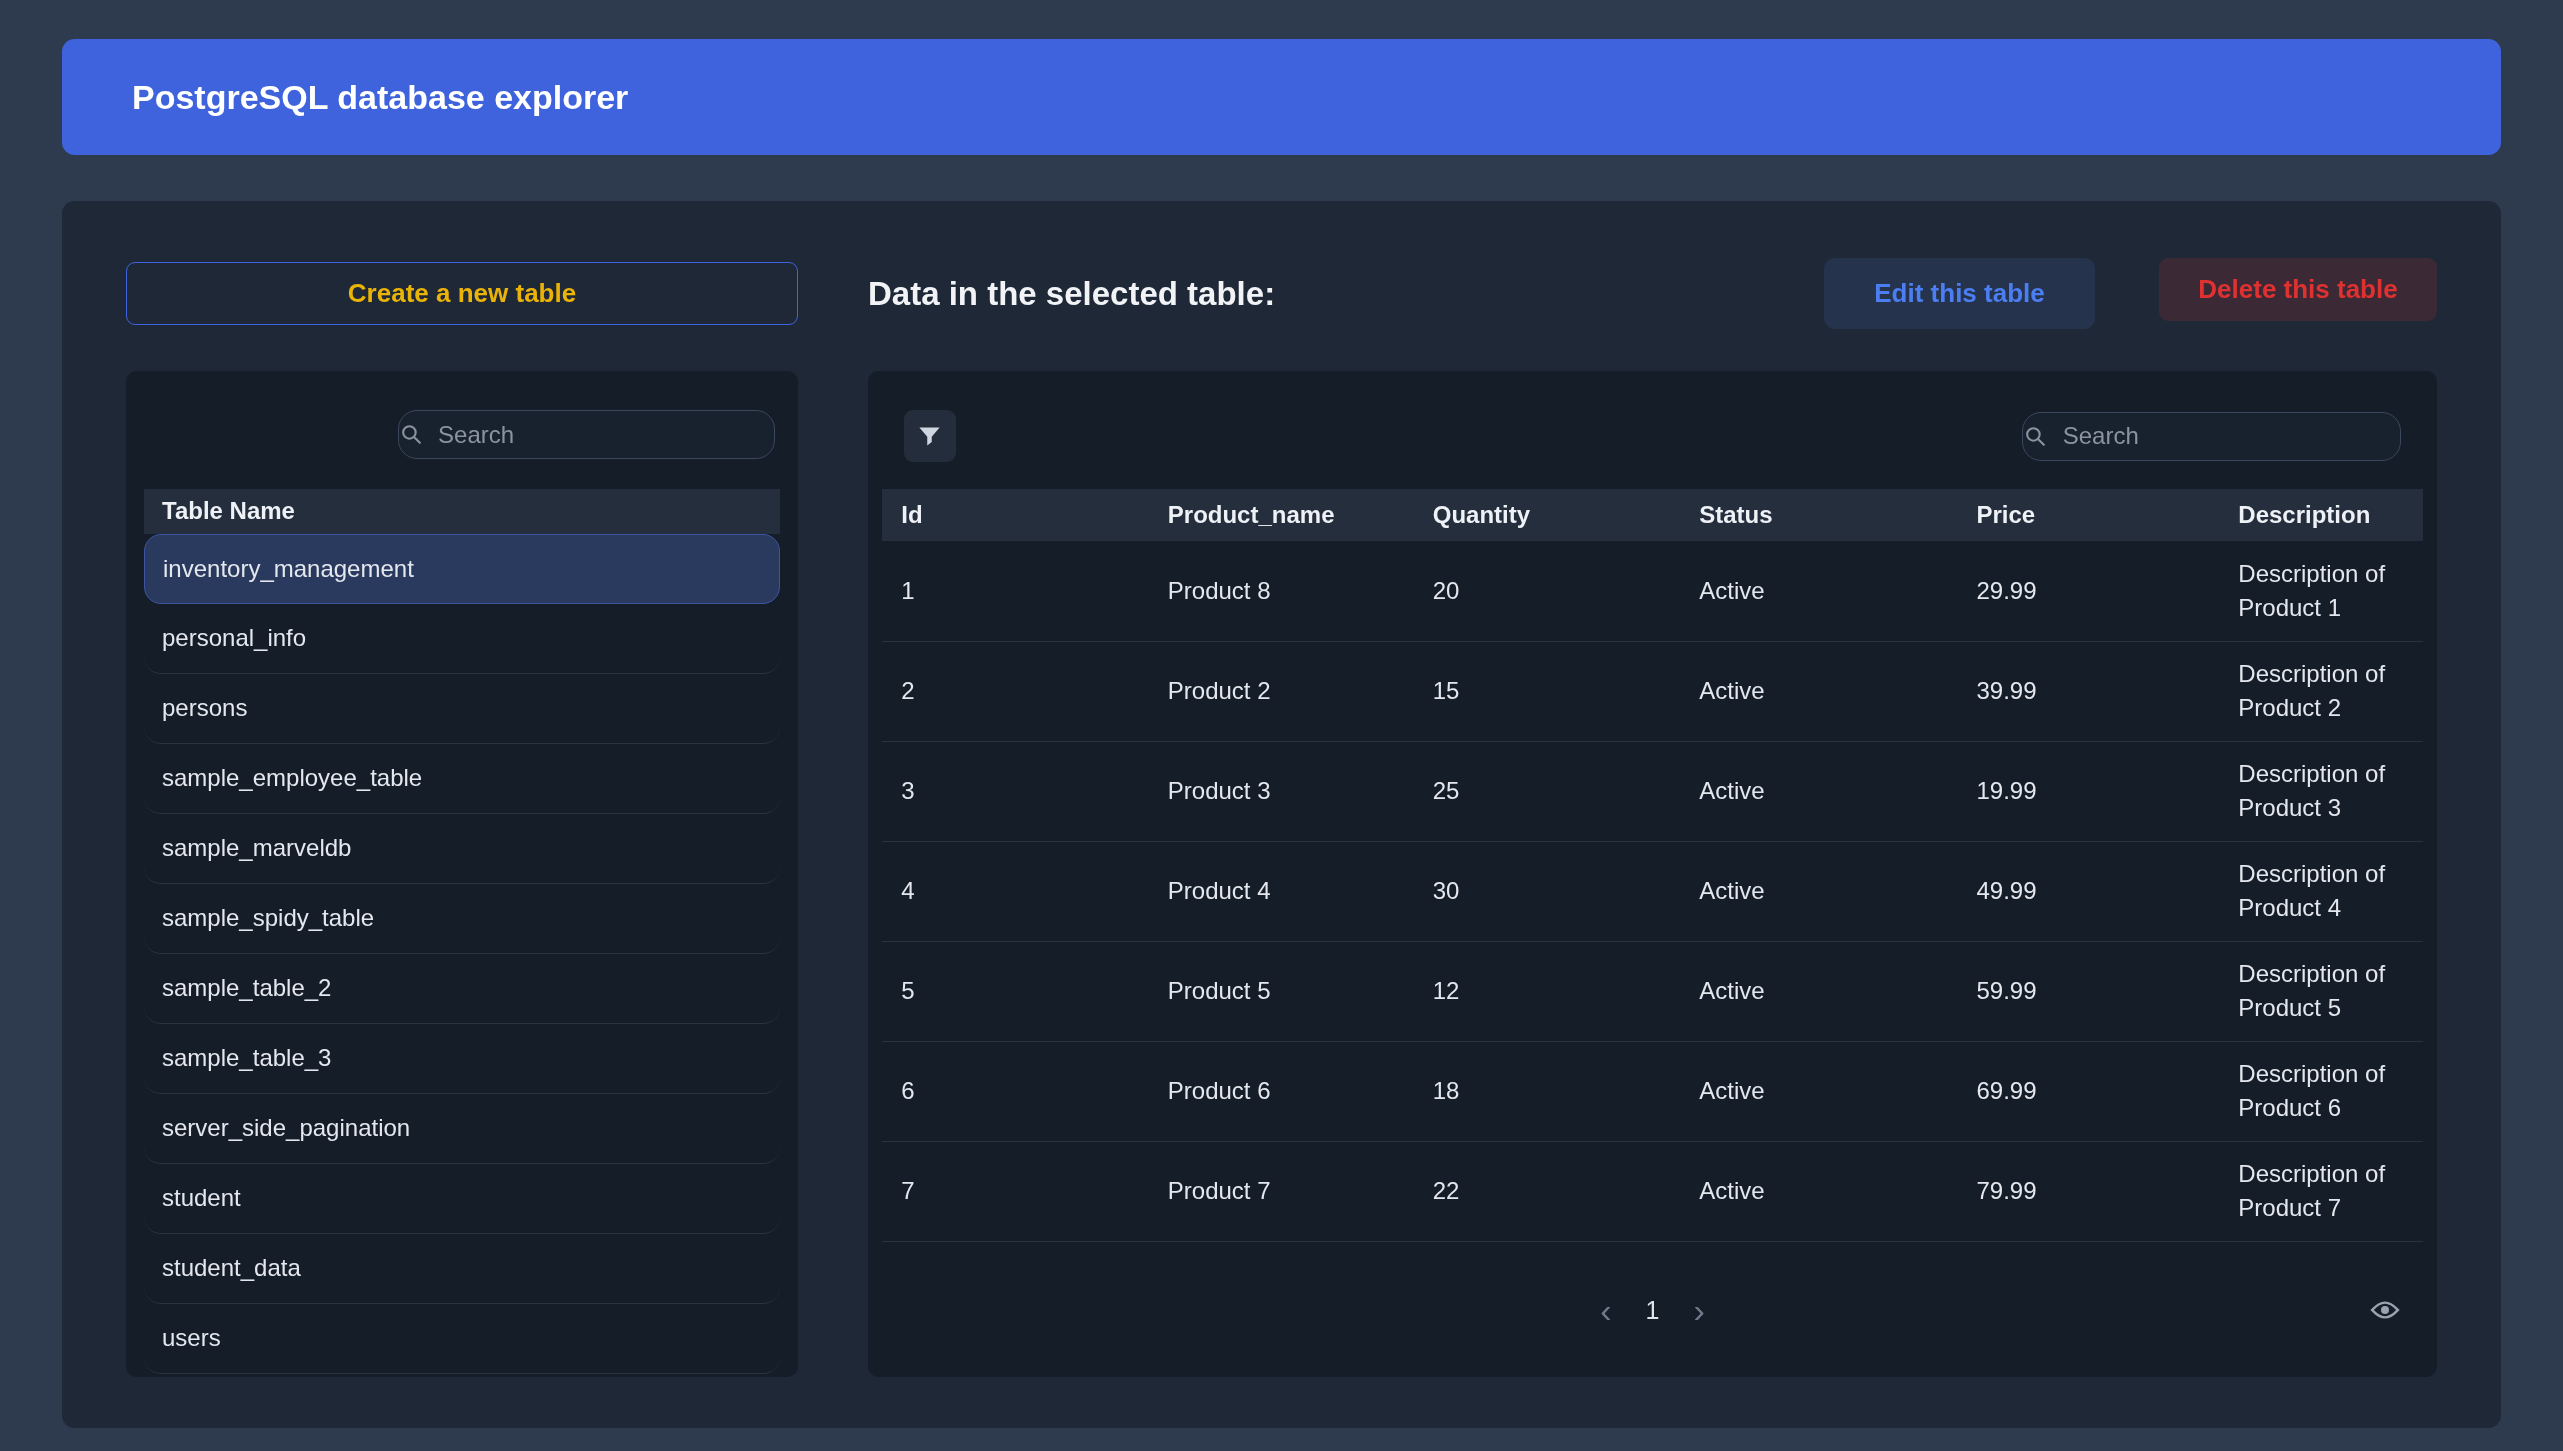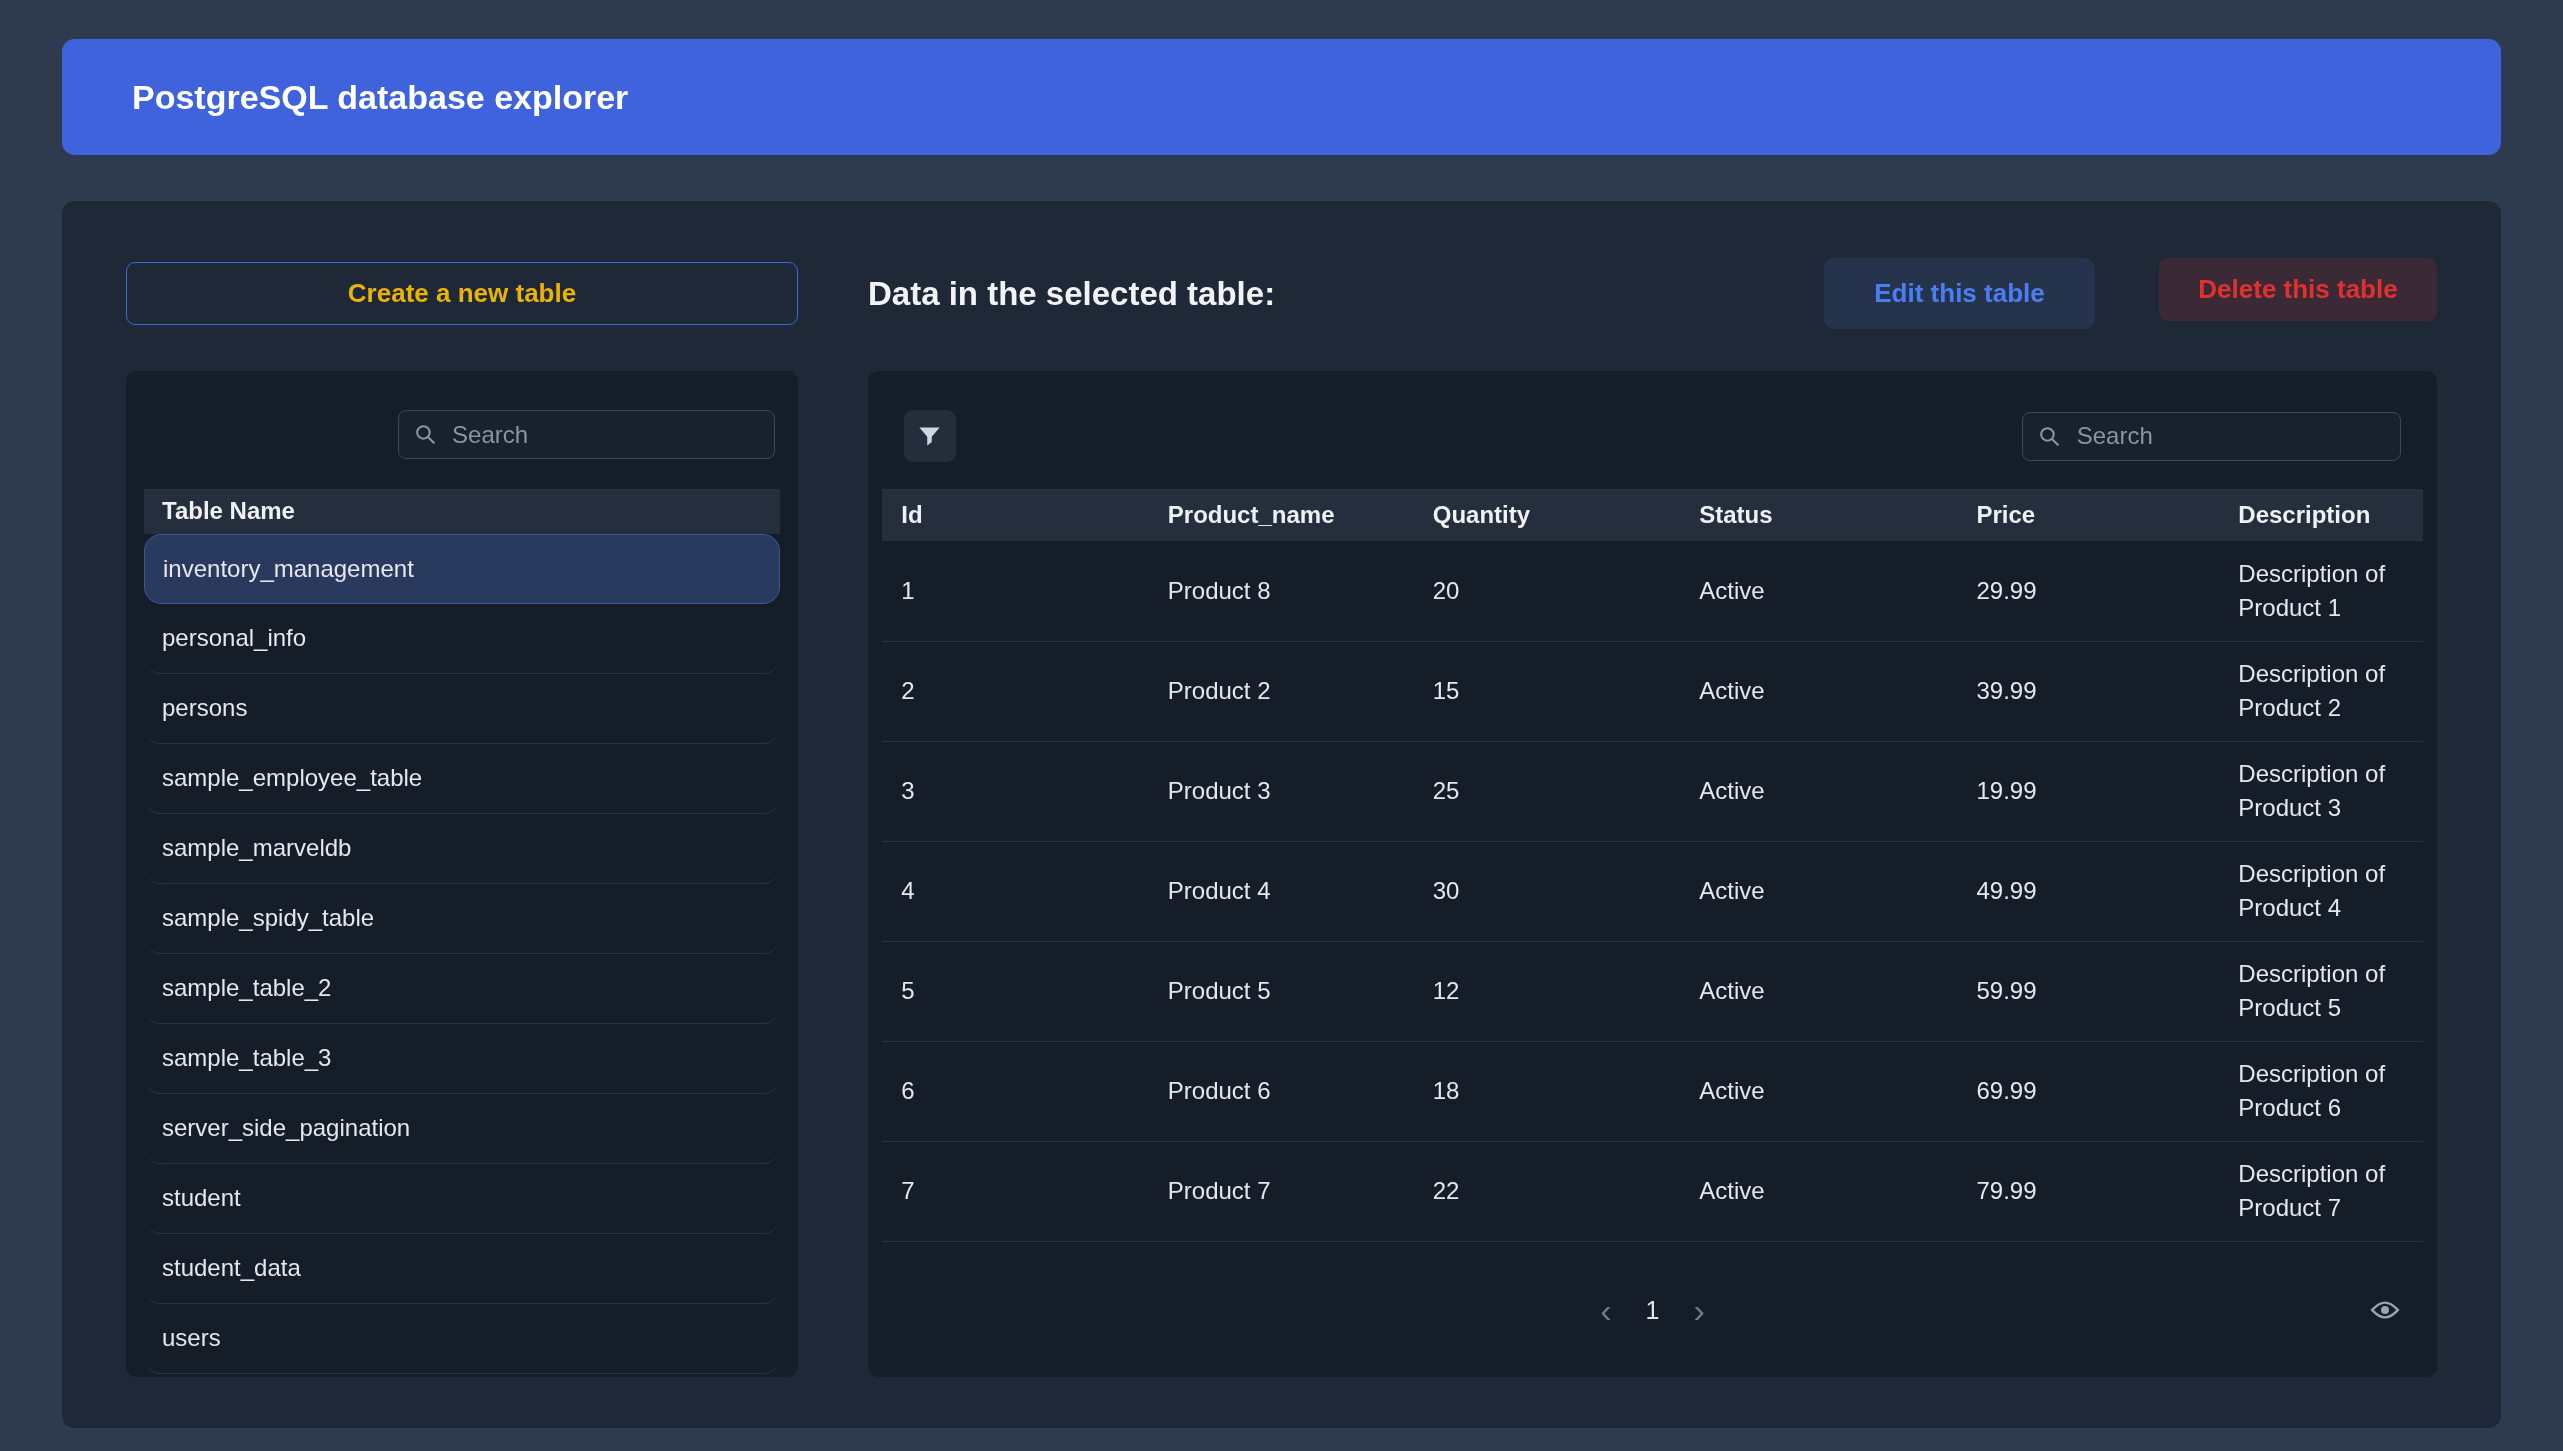--- a/index.html
+++ b/index.html
@@ -98,22 +98,22 @@
     overflow: hidden;
   }
   .search-box {
     display: flex;
     align-items: center;
     gap: 12.5px;
     width: 377px;
     height: 49px;
     background: #18212e;
     border: 0.9px solid #3b475c;
-    border-radius: 8px;
-    padding: 0 14px;
+    border-radius: 19px;
+    padding: 0 0;
   }
   .sidebar .search-box { margin-left: auto; margin-right: 5.4px; }
   .search-box input {
     flex: 1;
     min-width: 0;
     background: transparent;
     border: none;
     outline: none;
     color: #d7dce3;
     font-size: 24px;

